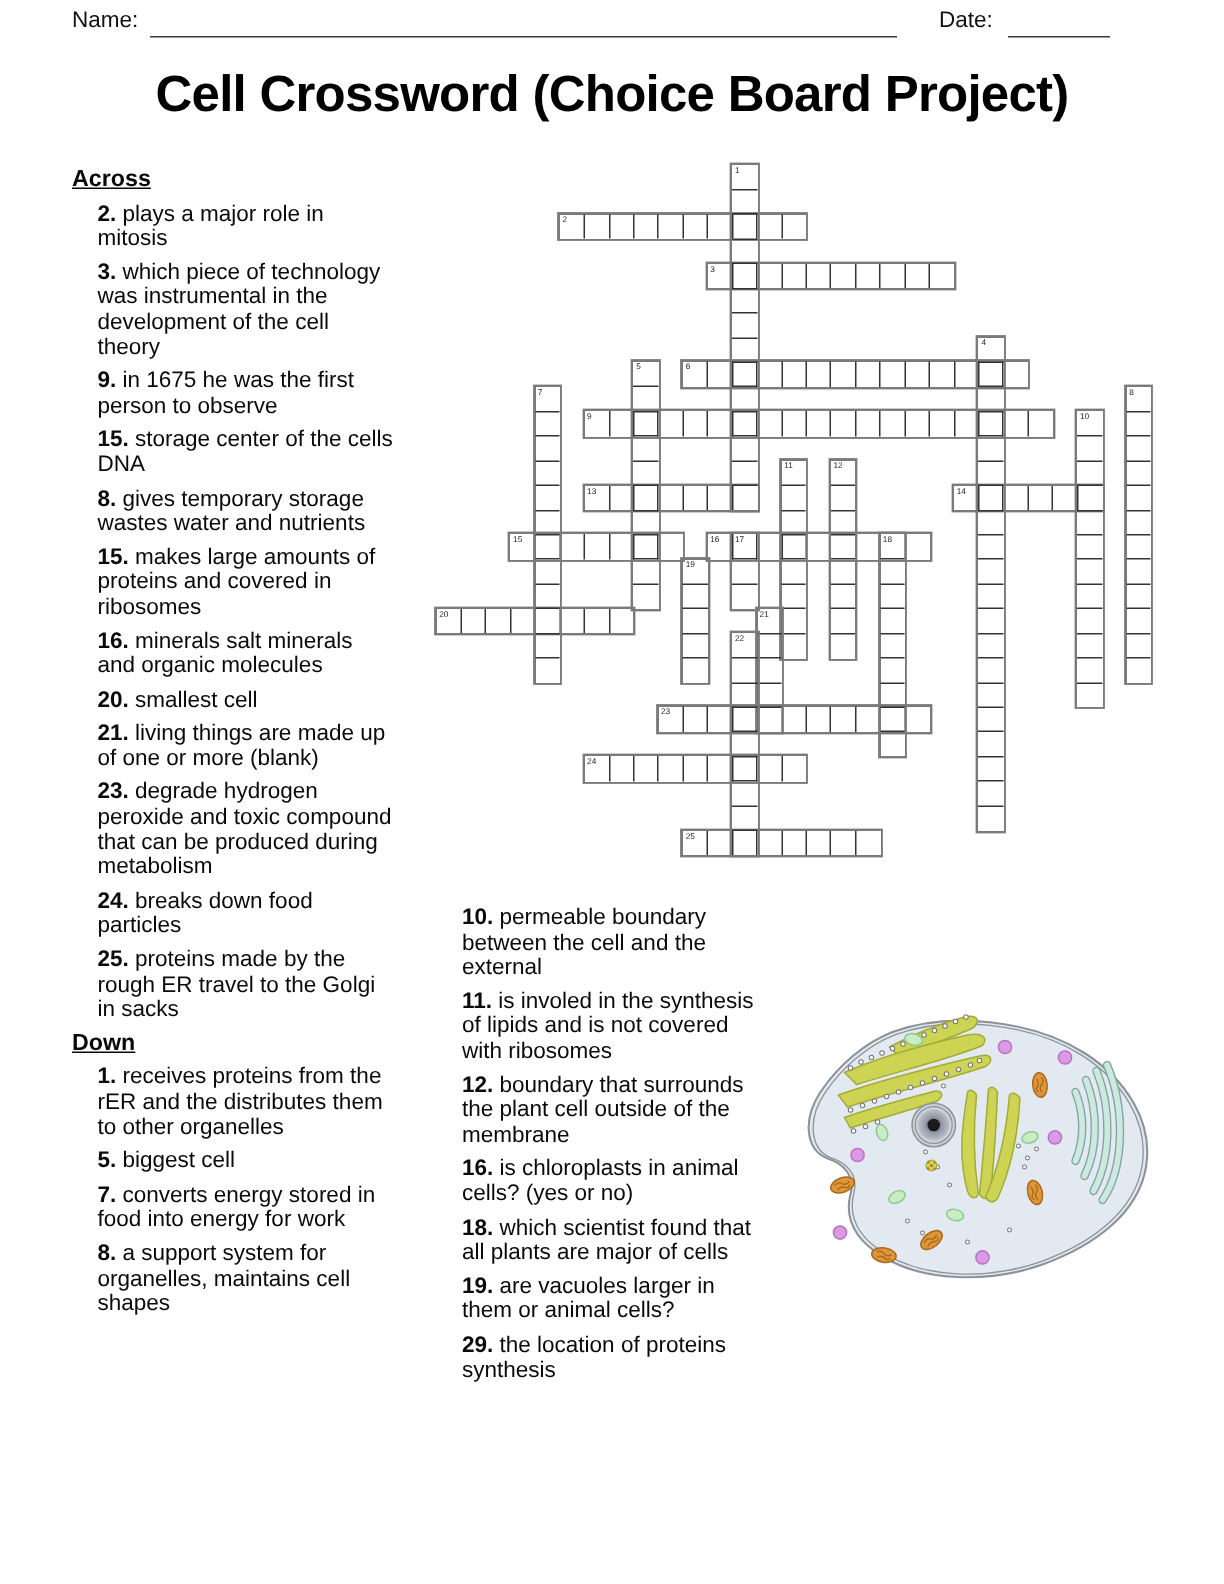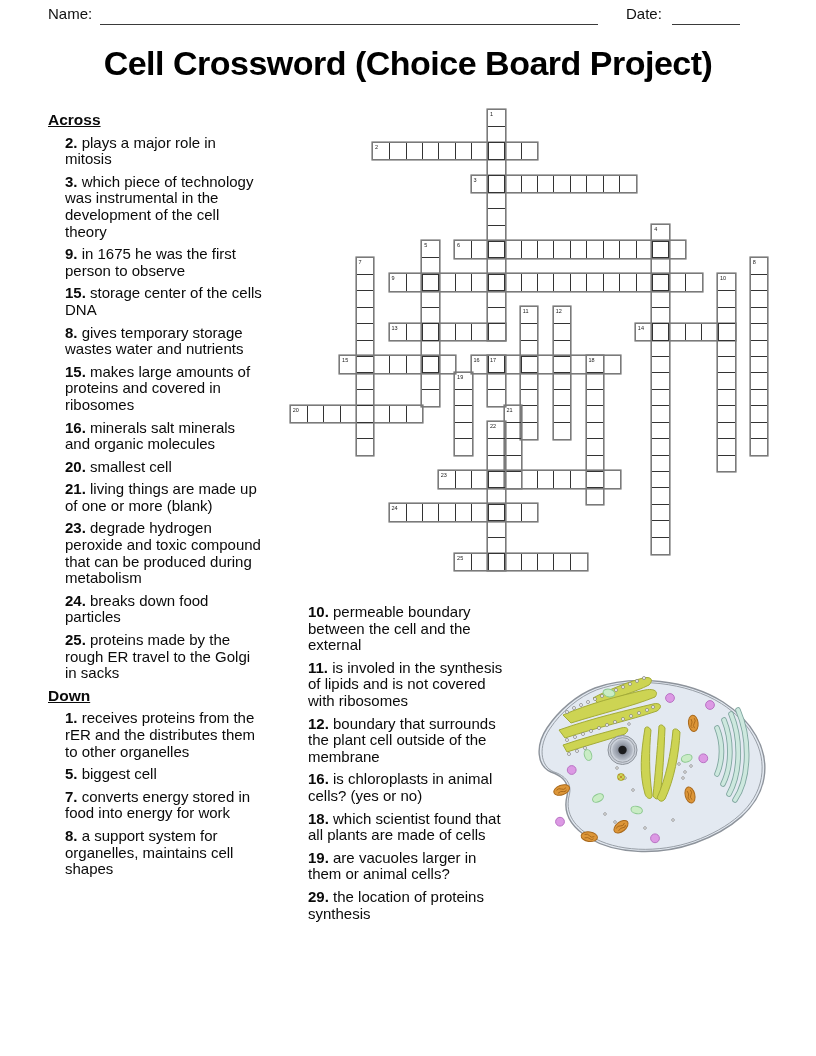--- a/index.html
+++ b/index.html
@@ -386,21 +386,21 @@
         <div class="clue"><b>8. </b><span>a support system for organelles, maintains cell shapes</span></div>
       </div>
   </div>
 
   <div class="cluecol" style="left:291px;top:598px;width:230px;">
     <div id="down-clues-right">
         <div class="clue"><b>10. </b><span>permeable boundary between the cell and the external</span></div>
         <div class="clue"><b>11. </b><span>is involed in the synthesis of lipids and is not covered with ribosomes</span></div>
         <div class="clue"><b>12. </b><span>boundary that surrounds the plant cell outside of the membrane</span></div>
         <div class="clue"><b>16. </b><span>is chloroplasts in animal cells? (yes or no)</span></div>
-        <div class="clue"><b>18. </b><span>which scientist found that all plants are made of cells</span></div>
+        <div class="clue"><b>18. </b><span>which scientist found that all plants are major of cells</span></div>
         <div class="clue"><b>19. </b><span>are vacuoles larger in them or animal cells?</span></div>
         <div class="clue"><b>29. </b><span>the location of proteins synthesis</span></div>
       </div>
   </div>
 
   <svg class="diagram" width="250" height="192" viewBox="0 0 250 192">
     <defs>
       <radialGradient id="nucgrad" cx="50%" cy="50%" r="55%">
         <stop offset="0%" stop-color="#5d626e"></stop>
         <stop offset="55%" stop-color="#9aa0ac"></stop>

